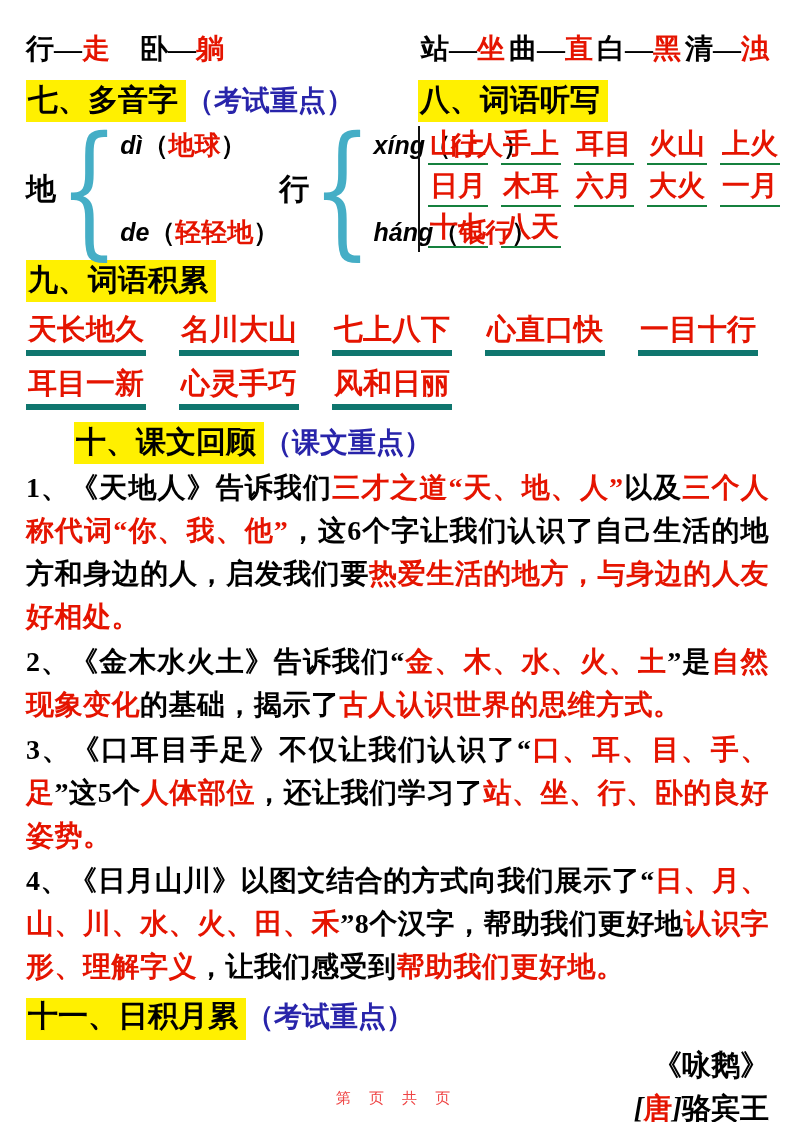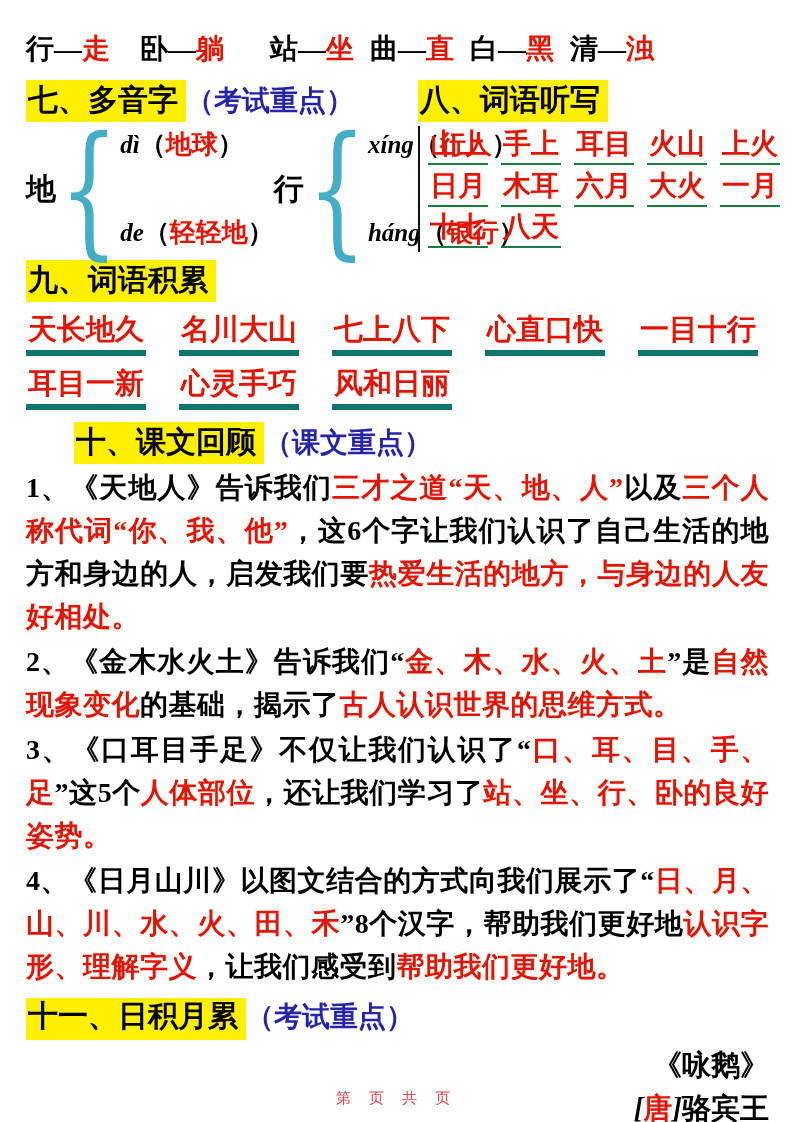--- a/index.html
+++ b/index.html
@@ -10,45 +10,45 @@
   }
   .page{padding:30px 24px 0 26px;position:relative;height:1092px;box-sizing:border-box;}
 
   
   .red{color:#e51400;}
   .blue{color:#2824aa;}
   .b{color:#000;}
   .hl{background:#fff000;display:inline-block;padding:3px 8px 5px 2px;}
 
   
-  .toprow{display:flex;font-size:28px;line-height:38px;}
+  .toprow{display:flex;justify-content:space-between;font-size:28px;line-height:38px;}
   .grp{display:flex;}
   .grp-left .pair{margin-right:30px;}
-  .grp-right .pair{margin-left:16px;}
+  .grp-right .pair{margin-left:4px;}
   .pair{white-space:nowrap;}
 
   
   .header-row{display:flex;align-items:center;margin-top:12px;font-size:30px;line-height:34px;}
   .hr-left{width:392px;flex:none;}
   .hr-right{flex:1;}
   .sec-note{font-size:28px;}
 
   
   .two-col{display:flex;margin-top:4px;height:126px;}
   .poly-left{width:392px;flex:none;display:flex;justify-content:space-between;padding-right:4px;box-sizing:border-box;}
   .poly-group{display:flex;align-items:center;}
   .poly-char{font-size:30px;}
   .brace{
     color:#45aec6;font-weight:normal;font-size:104px;line-height:104px;
     display:inline-block;transform:scaleY(1.38) scaleX(.9);transform-origin:center;
     font-family:"DejaVu Serif",serif;margin:0 -2px 0 0;
   }
   .poly-entries{display:flex;flex-direction:column;justify-content:space-between;height:122px;}
   .poly-entry{font-size:26px;line-height:34px;white-space:nowrap;}
-  .pinyin{font-style:italic;font-family:Liberation Serif, serif;font-size:25px;}
+  .pinyin{font-style:italic;font-family:Liberation Sans, sans-serif;font-size:25px;}
 
   .dict-col{flex:1;border-left:2px solid #111;padding:2px 0 4px 8px;display:flex;flex-direction:column;justify-content:space-between;}
   .dict-row{display:flex;font-size:28px;line-height:32px;}
   .dict-word{color:#e51400;border-bottom:2px solid #15803d;padding:0 2px 3px 2px;margin-right:13px;white-space:nowrap;}
 
   
   .sec-head{margin-top:8px;font-size:30px;line-height:34px;}
   .idiom-row{display:flex;font-size:29px;line-height:33px;margin-top:11px;}
   .idiom{color:#e51400;border-bottom:6px solid #0f766e;padding:0 2px 4px 2px;margin-right:33px;white-space:nowrap;}
 

